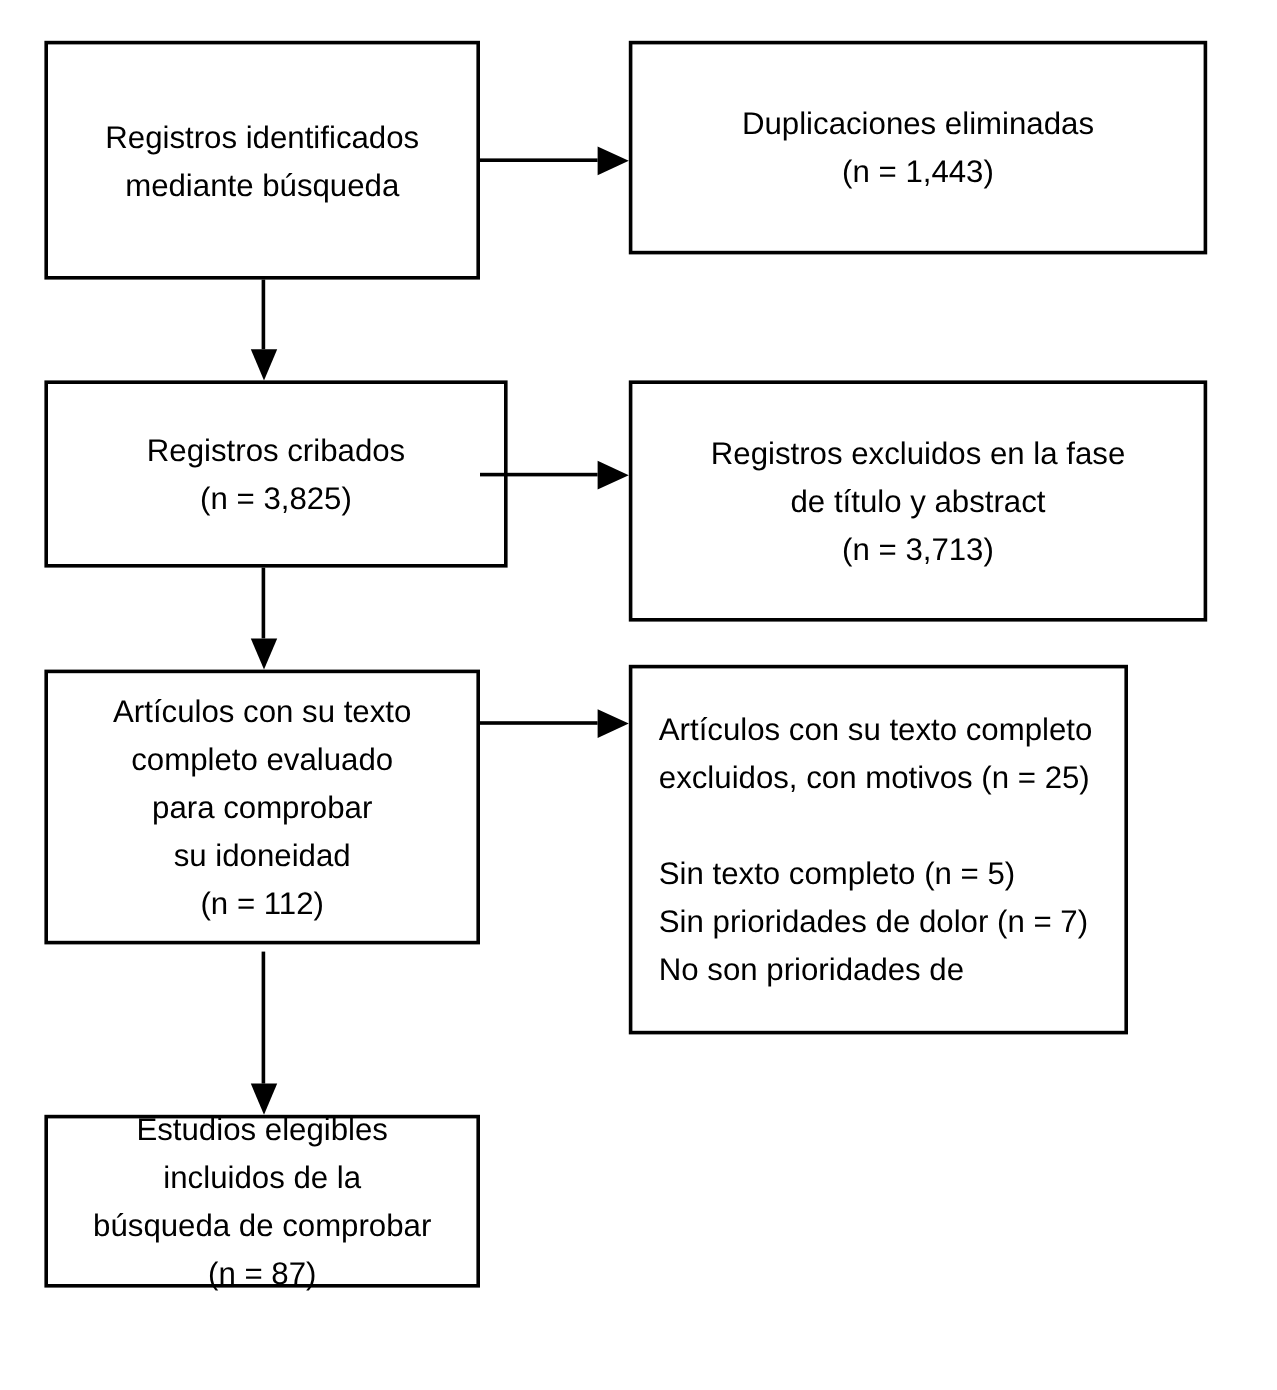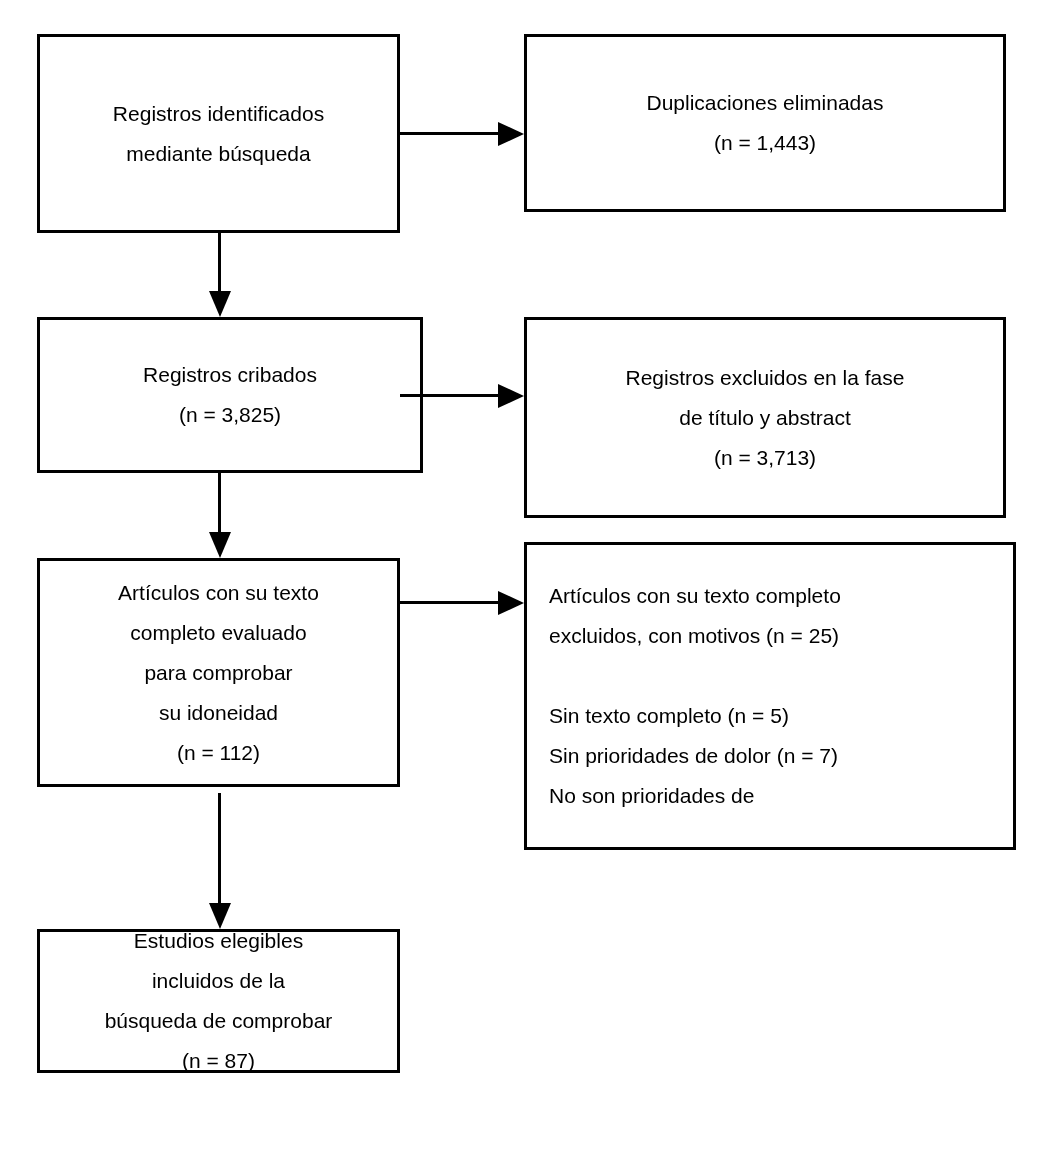--- a/index.html
+++ b/index.html
@@ -16,21 +16,21 @@
   }
   .box {
     position: absolute;
     box-sizing: border-box;
     border: 3px solid #000000;
     background: #ffffff;
     display: flex;
     flex-direction: column;
     justify-content: center;
     color: #000000;
-    font-size: 21px;
+    font-size: 26px;
     line-height: 40px;
   }
   .box.centered { align-items: center; text-align: center; }
   .box.lefttext { align-items: flex-start; text-align: left; padding: 0 22px; }
   .line { white-space: nowrap; }
   .group-gap { margin-bottom: 40px; }
   
   .arrow-down {
     position: absolute;
     width: 3px;
@@ -92,21 +92,21 @@
   </div>
 
   <div class="box centered" style="left:37px; top:558px; width:363px; height:229px;">
     <div class="line">Artículos con su texto</div>
     <div class="line">completo evaluado</div>
     <div class="line">para comprobar</div>
     <div class="line">su idoneidad</div>
     <div class="line">(n = 112)</div>
   </div>
 
-  <div class="box lefttext" style="left:524px; top:542px; width:492px; height:308px;">
+  <div class="box lefttext" style="left:524px; top:554px; width:416px; height:308px;">
     <div class="group-gap">
       <div class="line">Artículos con su texto completo</div>
       <div class="line">excluidos, con motivos (n = 25)</div>
     </div>
     <div>
       <div class="line">Sin texto completo (n = 5)</div>
       <div class="line">Sin prioridades de dolor (n = 7)</div>
       <div class="line">No son prioridades de</div>
     </div>
   </div>

